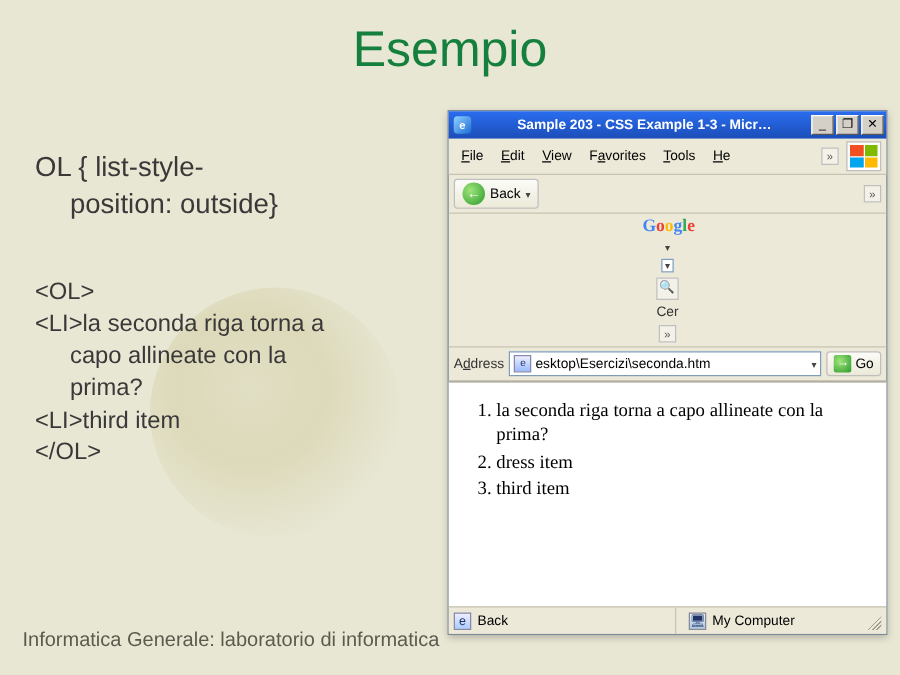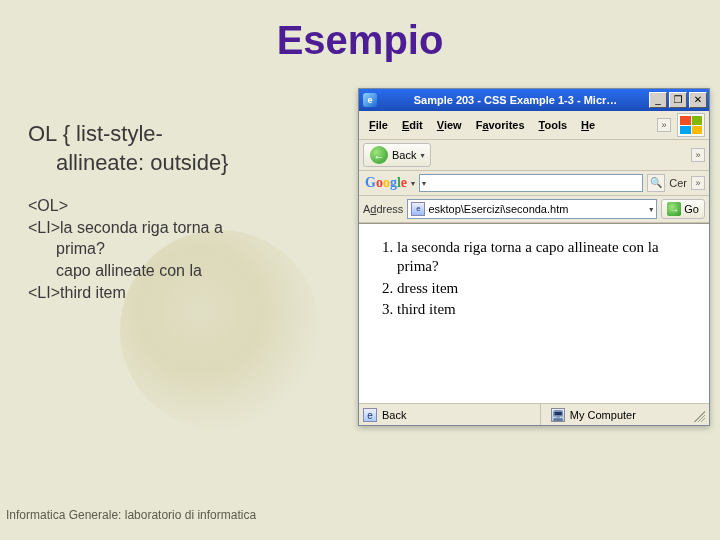--- a/index.html
+++ b/index.html
@@ -18,48 +18,48 @@
     width: 200px;
     height: 200px;
     border-radius: 50%;
     background: radial-gradient(circle at 40% 40%, #d8d4b0 0%, #cfc99a 35%, #e8e7d4 75%);
     opacity: 0.45;
     pointer-events: none;
   }
   .slide-title {
     text-align: center;
     font-size: 40px;
-    color: #4c1d95;
+    color: #15803d;
     padding-top: 18px;
-    font-weight: bold;
+    font-weight: normal;
   }
   .left-col {
     position: absolute;
     left: 28px;
     top: 120px;
     width: 310px;
   }
   .cssrule {
     font-size: 22px;
     color: #3a3838;
     line-height: 1.3;
-    margin-bottom: 18px;
+    margin-bottom: 44px;
   }
   .cssrule .indent { padding-left: 28px; display: block; }
   .codeblock {
-    font-size: 16px;
+    font-size: 19px;
     color: #3a3838;
     line-height: 1.35;
   }
   .codeblock .li-indent { padding-left: 28px; display: block; }
   .footer {
     position: absolute;
-    left: 6px;
+    left: 18px;
     bottom: 18px;
-    font-size: 12px;
+    font-size: 16px;
     color: #5c5a4d;
   }
 
   
   .browser {
     position: absolute;
     top: 88px;
     left: 358px;
     width: 352px;
     background: #ece9d8;
@@ -95,21 +95,21 @@
     font-size: 10px; line-height: 14px; text-align: center;
     color: #000; cursor: default;
   }
   .menubar {
     display: flex; align-items: center;
     background: #ece9d8;
     padding: 2px 4px;
     border-bottom: 1px solid #c8c4b4;
     gap: 2px;
   }
-  .menubar span { padding: 2px 6px; font-weight: bold; }
+  .menubar span { padding: 2px 6px; }
   .menubar u { text-decoration: underline; }
   .menubar .spacer { flex: 1; }
   .chev {
     width: 14px; height: 14px;
     border: 1px solid #bfbfbf;
     background: #f4f2e8;
     font-size: 9px; text-align: center; line-height: 12px;
     color: #555;
   }
   .winlogo {
@@ -147,20 +147,21 @@
     background: radial-gradient(circle at 35% 35%, #9fe47b, #2a9a2a);
     color: #fff; font-size: 11px; text-align: center; line-height: 18px;
   }
   .dropdown-arrow { font-size: 8px; color: #444; }
 
   .googlebar {
     display: flex; align-items: center;
     padding: 3px 4px;
     border-bottom: 1px solid #c8c4b4;
     gap: 4px;
+    flex-direction: column;
   }
   .google-logo {
     font-family: Georgia, serif;
     font-size: 14px;
     padding-left: 2px;
   }
   .google-logo .g1{color:#4285f4;} .google-logo .g2{color:#ea4335;}
   .google-logo .g3{color:#fbbc05;} .google-logo .g4{color:#4285f4;}
   .google-logo .g5{color:#34a853;} .google-logo .g6{color:#ea4335;}
   .searchbox {
@@ -264,28 +265,29 @@
 </head>
 <body>
 
 <div class="bg-accent"></div>
 
 <h1 class="slide-title">Esempio</h1>
 
 <div class="left-col">
   <div class="cssrule">
     <span>OL { list-style-</span>
-    <span class="indent">allineate: outside}</span>
+    <span class="indent">position: outside}</span>
   </div>
   <div class="codeblock">
     <div>&lt;OL&gt;</div>
     <div>&lt;LI&gt;la seconda riga torna a</div>
+    <span class="li-indent">capo allineate con la</span>
     <span class="li-indent">prima?</span>
-    <span class="li-indent">capo allineate con la</span>
     <div>&lt;LI&gt;third item</div>
+    <div>&lt;/OL&gt;</div>
   </div>
 </div>
 
 <div class="footer">Informatica Generale: laboratorio di informatica</div>
 
 <div class="browser">
 
   <div class="titlebar">
     <div class="ieicon">e</div>
     <div class="title-text">Sample 203 - CSS Example 1-3 - Micr…</div>

